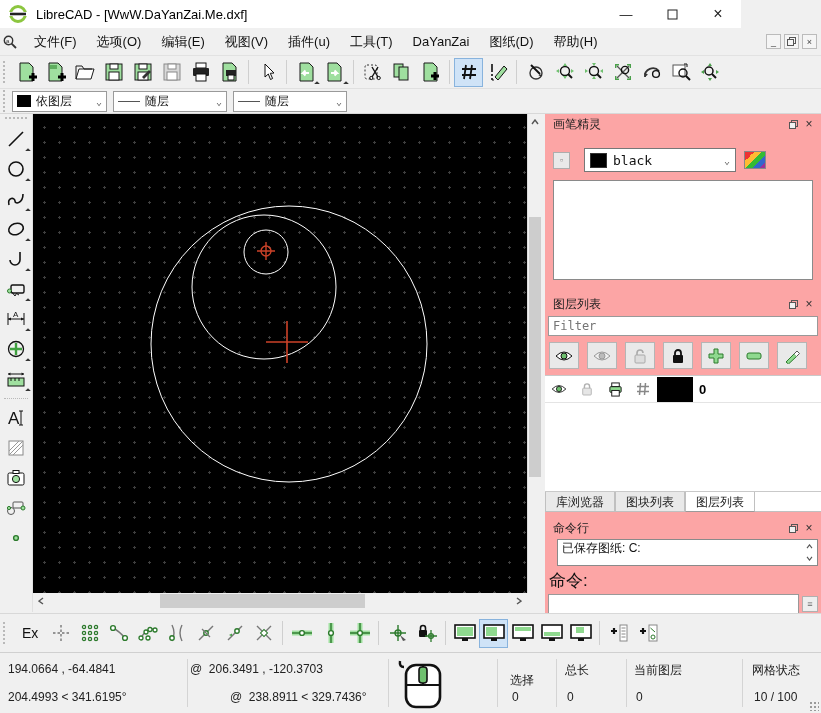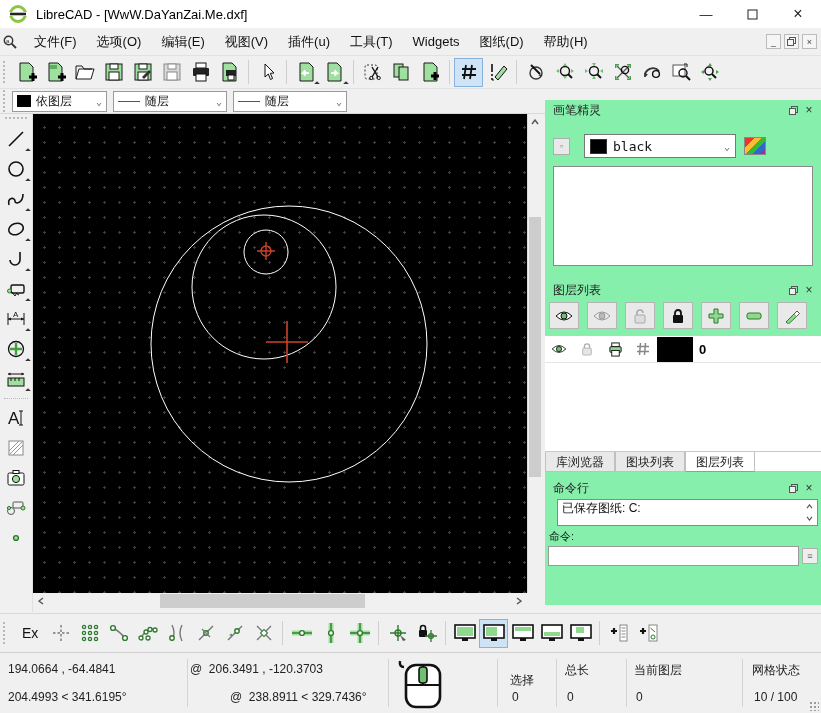--- a/index.html
+++ b/index.html
@@ -1,20 +1,20 @@
 <!DOCTYPE html>
 <html><head>
 <meta charset="utf-8">
 <style>
   * { margin:0; padding:0; box-sizing:border-box; }
   html,body { width:821px; height:713px; font-family:"Liberation Sans","DejaVu Sans",sans-serif; background:#f0f0f0; overflow:hidden; }
   .app { position:relative; width:821px; height:713px; background:#f0f0f0; font-size:13px; color:#111; }
 
   
-  .titlebar { position:absolute; top:0; left:0; width:821px; height:28px; background:#ffffff; display:flex; align-items:center; }
+  .titlebar { position:absolute; top:0; left:0; width:741px; height:28px; background:#ffffff; display:flex; align-items:center; }
   .titlebar .logo { width:20px; height:20px; margin:0 8px 0 8px; }
   .titlebar .title { font-size:13px; color:#000; }
   .win-controls { position:absolute; right:0; top:0; height:28px; display:flex; }
   .win-btn { width:46px; height:28px; display:flex; align-items:center; justify-content:center; color:#222; font-size:13px; }
 
   
   .menubar { position:absolute; top:28px; left:0; width:821px; height:28px; background:#f0f0f0; display:flex; align-items:center; border-bottom:1px solid #e2e2e2; }
   .menubar .mini-icon { width:16px; height:16px; margin:0 6px 0 2px; }
   .menu-item { padding:4px 10px; font-size:13px; color:#111; }
   .mdi-controls { position:absolute; right:4px; top:6px; display:flex; gap:3px; }
@@ -45,21 +45,21 @@
     background-image:radial-gradient(circle, #3f3f3f 1px, transparent 1.2px); background-size:15px 15px; background-position:4px 6px; }
   .canvas-area svg { position:absolute; top:0; left:0; }
   .vscroll { position:absolute; top:114px; left:527px; width:14px; height:495px; background:#f0f0f0; border-left:1px solid #dcdcdc; }
   .vscroll .arr { width:14px; height:15px; display:flex; align-items:center; justify-content:center; }
   .vscroll .thumb { position:absolute; top:103px; left:1px; width:12px; height:260px; background:#cdcdcd; }
   .hscroll { position:absolute; top:593px; left:33px; width:508px; height:16px; background:#f0f0f0; display:flex; align-items:center; }
   .hscroll .arr { width:16px; height:16px; display:flex; align-items:center; justify-content:center; }
   .hscroll .thumb { position:absolute; left:127px; top:1px; width:205px; height:14px; background:#cdcdcd; }
 
   
-  .dock { position:absolute; top:100px; left:545px; width:276px; height:505px; background:#86efac; }
+  .dock { position:absolute; top:114px; left:545px; width:276px; height:505px; background:#fca5a5; }
   .panel-header { height:20px; display:flex; align-items:center; padding:0 4px 0 8px; font-size:12px; color:#222; }
   .panel-header .sp { flex:1; }
   .ph-btn { width:16px; height:14px; display:flex; align-items:center; justify-content:center; color:#333; }
   .pen-row { display:flex; align-items:center; margin:14px 8px 6px 8px; }
   .mini-btn { width:17px; height:17px; border:1px solid #adadad; background:#e9e9e9; display:flex; align-items:center; justify-content:center; font-size:9px; color:#888; }
   .color-combo { flex:0 0 152px; height:24px; border:1px solid #777; background:#fff; display:flex; align-items:center; padding:6px 5px; margin-left:14px; font-family:"DejaVu Sans Mono",monospace; font-size:13px; }
   .color-combo .swatch { width:17px; height:15px; background:#000; border:1px solid #333; margin-right:6px; }
   .palette-btn { width:22px; height:18px; border:1px solid #888; margin-left:8px;
     background:linear-gradient(135deg,#e33 0 25%,#fb3 25% 45%,#3b3 45% 65%,#36c 65% 85%,#939 85%); }
   .preview-box { margin:8px 8px 0 8px; height:100px; background:#fff; border:1px solid #8a8a8a; }
@@ -74,21 +74,21 @@
   .lr-name { font-size:13px; font-weight:bold; color:#000; }
 
   .dock-tabs { display:flex; height:21px; background:#f0f0f0; border-top:1px solid #c9c9c9; }
   .dock-tab { padding:2px 10px; font-size:12px; border:1px solid #c0c0c0; border-top:none; background:#e9e9e9; color:#222; }
   .dock-tab.active { background:#ffffff; border-bottom-color:#9a9a9a; }
   .dock-tabs .filler { flex:1; background:#fff; border-bottom:1px solid #c0c0c0; }
 
   .cmd-history { position:relative; margin:1px 3px 0 12px; height:27px; background:#fff; border:1px solid #8a8a8a; overflow:hidden; padding:1px 16px 0 4px; font-size:12px; line-height:14px; color:#111; }
   .cmd-scroll { position:absolute; right:1px; top:1px; width:13px; height:23px; display:flex; flex-direction:column; }
   .cmd-scroll .sarr { flex:1; display:flex; align-items:center; justify-content:center; }
-  .cmd-label { margin:3px 4px 2px 4px; font-size:11px; color:#111; }
+  .cmd-label { margin:3px 4px 2px 4px; font-size:17px; color:#111; }
   .cmd-input-row { display:flex; align-items:center; margin:0 3px; }
   .cmd-input { flex:1; height:20px; border:1px solid #999; background:#fff; padding:0 4px; font-family:"DejaVu Sans Mono",monospace; font-size:12px; }
   .cmd-menu-btn { width:16px; height:16px; border:1px solid #b0b0b0; background:#eee; margin-left:3px; display:flex; align-items:center; justify-content:center; font-size:9px; color:#666; }
 
   
   .bottom-bar { position:absolute; top:613px; left:0; width:821px; height:39px; background:#f0f0f0; border-top:1px solid #d8d8d8; display:flex; align-items:center; }
   .bb-ex { font-size:14px; color:#111; margin:0 8px 0 10px; }
   .bb-btn { width:29px; height:29px; display:flex; align-items:center; justify-content:center; }
   .bb-btn.active { background:#cfe3f7; border:1px solid #88b3dd; }
 
@@ -127,21 +127,21 @@
       <circle cx="6.5" cy="6.5" r="4.2" fill="none" stroke="#333" stroke-width="1.4"></circle>
       <path d="M9.6 9.6 L14 14" stroke="#333" stroke-width="1.8"></path>
       <text x="4" y="9" font-size="6" fill="#333">a</text>
     </svg>
     <span class="menu-item">文件(F)</span>
     <span class="menu-item">选项(O)</span>
     <span class="menu-item">编辑(E)</span>
     <span class="menu-item">视图(V)</span>
     <span class="menu-item">插件(u)</span>
     <span class="menu-item">工具(T)</span>
-    <span class="menu-item">Widgets</span>
+    <span class="menu-item">DaYanZai</span>
     <span class="menu-item">图纸(D)</span>
     <span class="menu-item">帮助(H)</span>
     <div class="mdi-controls">
       <div class="mdi-btn">_</div>
       <div class="mdi-btn">
         <svg width="9" height="9" viewBox="0 0 9 9">
             <rect x="2.5" y="0.5" width="6" height="6" fill="none" stroke="#555"></rect>
             <rect x="0.5" y="2.5" width="6" height="6" fill="#f5f5f5" stroke="#555"></rect>
           </svg>
       </div>
@@ -503,20 +503,21 @@
       <span>图层列表</span>
       <span class="sp"></span>
       <span class="ph-btn">
           <svg width="9" height="9" viewBox="0 0 9 9">
             <rect x="2.5" y="0.5" width="6" height="6" fill="none" stroke="#555"></rect>
             <rect x="0.5" y="2.5" width="6" height="6" fill="#f0f0f0" stroke="#555"></rect>
           </svg>
         </span>
       <span class="ph-btn">×</span>
     </div>
+    <input class="filter-input" placeholder="Filter" style="">
     <div class="layer-btns">
       <div class="layer-btn">
         <svg width="18" height="14" viewBox="0 0 18 14">
             <path d="M1 7 Q9 -1 17 7 Q9 15 1 7" fill="#fff" stroke="#111"></path>
             <circle cx="9" cy="7" r="3" fill="#6fc06f" stroke="#111"></circle>
           </svg>
       </div>
       <div class="layer-btn">
         <svg width="18" height="14" viewBox="0 0 18 14">
             <path d="M1 7 Q9 -1 17 7 Q9 15 1 7" fill="#eee" stroke="#999"></path>

